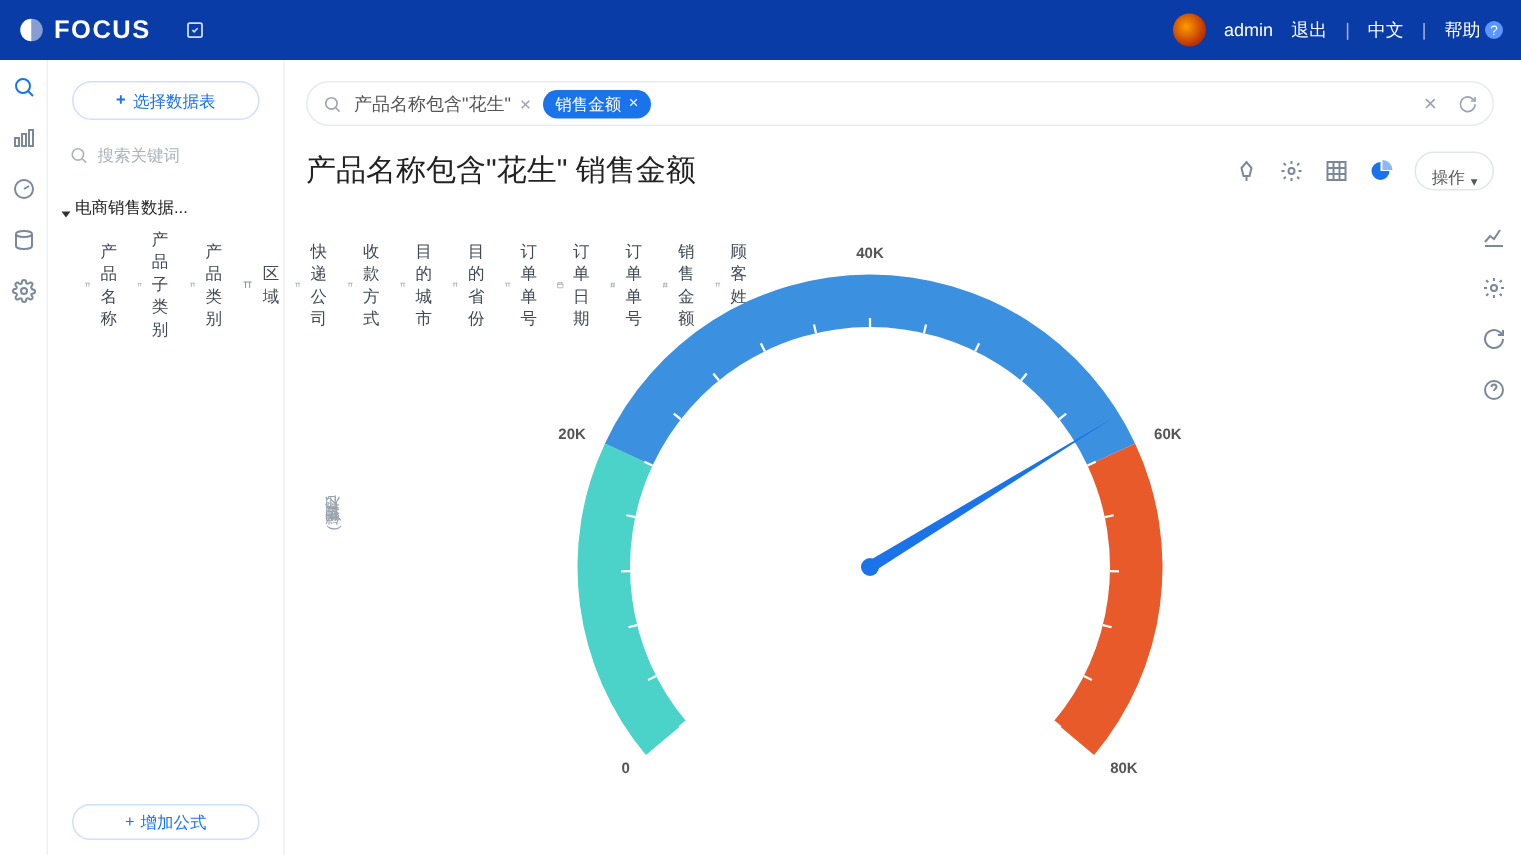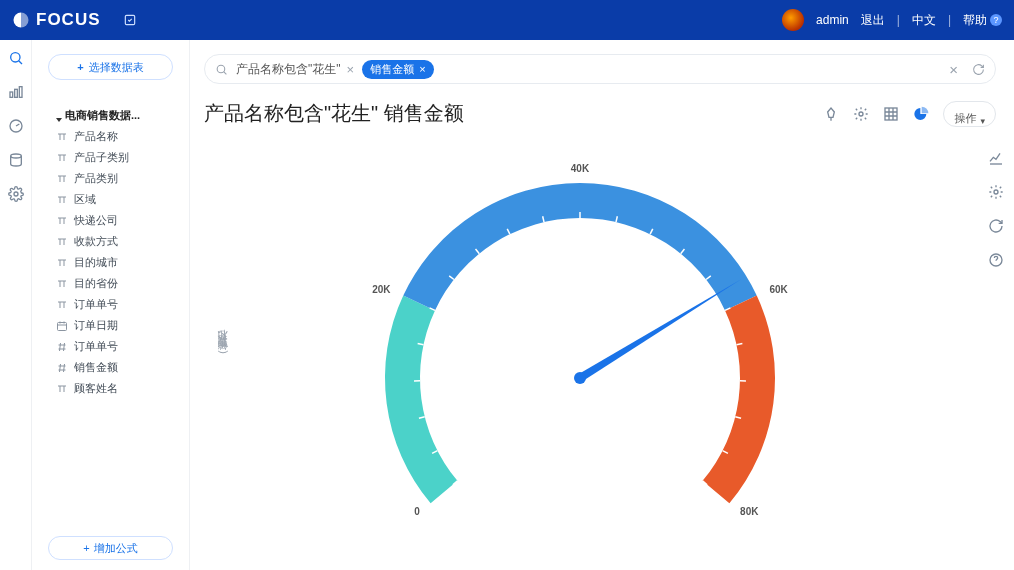--- a/index.html
+++ b/index.html
@@ -16,23 +16,23 @@
 .help-dot{width:12px;height:12px;border-radius:50%;background:#5b96ff;display:inline-flex;align-items:center;justify-content:center;font-size:9px}
 .layout{display:flex;height:calc(100% - 40px)}
 .icon-rail{width:32px;border-right:1px solid #eef0f3;display:flex;flex-direction:column;align-items:center;padding-top:10px;gap:18px}
 .rail-icon{width:16px;height:16px;color:#7a8899;cursor:pointer}
 .rail-icon.active{color:#1a73e8}
 .sidebar{width:158px;border-right:1px solid #eef0f3;display:flex;flex-direction:column;padding:14px 10px 10px}
 .select-btn{border:1px solid #cfe0ff;color:#1a73e8;background:#fff;border-radius:14px;height:26px;display:flex;align-items:center;justify-content:center;gap:5px;font-size:11px;cursor:pointer;margin:0 6px 16px}
 .select-btn .plus{font-weight:700}
 .sb-search{display:flex;align-items:center;gap:6px;color:#aab3be;padding:0 4px 8px;font-size:11px;border-bottom:0}
 .sb-search svg{width:13px;height:13px}
-.group-title{display:flex;align-items:flex-end;gap:4px;font-size:11px;color:#222;margin:12px 0 6px 15px;font-weight:700}
+.group-title{display:flex;align-items:flex-end;gap:4px;font-size:11px;color:#222;margin:12px 0 6px 0;font-weight:400}
 .caret{width:0;height:0;border-left:4px solid #333;border-top:3px solid transparent;border-bottom:3px solid transparent;transform:rotate(90deg)}
-.field-list{list-style:none;display:flex;flex-direction:column;gap:6px;padding-left:14px}
+.field-list{list-style:none;display:flex;flex-direction:row;gap:6px;padding-left:14px}
 .field-item{display:flex;align-items:center;gap:6px;font-size:11px;color:#404a55;cursor:pointer}
 .field-icon{width:12px;height:12px;color:#8b95a1}
 .add-formula{border:1px solid #cfe0ff;color:#1a73e8;background:#fff;border-radius:14px;height:24px;display:flex;align-items:center;justify-content:center;gap:4px;font-size:11px;cursor:pointer;margin:auto 6px 0}
 .main{flex:1;position:relative;padding:14px 18px 0 14px}
 .query-bar{display:flex;align-items:center;height:30px;border:1px solid #e7ebf0;border-radius:15px;padding:0 10px;gap:8px}
 .query-bar svg{width:13px;height:13px;color:#9aa3ae}
 .query-text{color:#555;font-size:12px}
 .chip-x{color:#9aa3ae;font-size:13px;cursor:pointer;margin-left:-2px}
 .tag{background:#1a73e8;color:#fff;border-radius:10px;padding:2px 8px;font-size:11px;display:flex;align-items:center;gap:5px}
 .tag .x{font-size:11px;cursor:pointer}
@@ -103,20 +103,27 @@
     <svg class="rail-icon" viewBox="0 0 24 24" fill="none" stroke="currentColor" stroke-width="2">
         <circle cx="12" cy="12" r="3"></circle>
         <path d="M19.4 15a1.7 1.7 0 00.3 1.8l.1.1a2 2 0 11-2.8 2.8l-.1-.1a1.7 1.7 0 00-1.8-.3 1.7 1.7 0 00-1 1.5V21a2 2 0 11-4 0v-.1a1.7 1.7 0 00-1-1.5 1.7 1.7 0 00-1.8.3l-.1.1a2 2 0 11-2.8-2.8l.1-.1a1.7 1.7 0 00.3-1.8 1.7 1.7 0 00-1.5-1H3a2 2 0 110-4h.1a1.7 1.7 0 001.5-1 1.7 1.7 0 00-.3-1.8l-.1-.1a2 2 0 112.8-2.8l.1.1a1.7 1.7 0 001.8.3H9a1.7 1.7 0 001-1.5V3a2 2 0 114 0v.1a1.7 1.7 0 001 1.5 1.7 1.7 0 001.8-.3l.1-.1a2 2 0 112.8 2.8l-.1.1a1.7 1.7 0 00-.3 1.8V9c.6.3 1 .9 1 1.5H21a2 2 0 110 4h-.1a1.7 1.7 0 00-1.5 1z"></path>
       </svg>
   </div>
 
   <div class="sidebar">
     <div class="select-btn">
       <span class="plus">+</span>
       <span>选择数据表</span>
+    </div>
+    <div class="sb-search">
+      <svg viewBox="0 0 24 24" fill="none" stroke="currentColor" stroke-width="2">
+          <circle cx="11" cy="11" r="7"></circle>
+          <path d="M21 21l-5-5"></path>
+        </svg>
+      <span>搜索关键词</span>
     </div>
     <div class="group-title">
       <span class="caret"></span>
       <span>电商销售数据...</span>
     </div>
     <ul class="field-list" id="field-list">
         <li class="field-item">
           <svg class="field-icon" viewBox="0 0 24 24" fill="none" stroke="currentColor" stroke-width="2">
             <path d="M4 6h16M8 6v12M16 6v12"></path>
           </svg>

